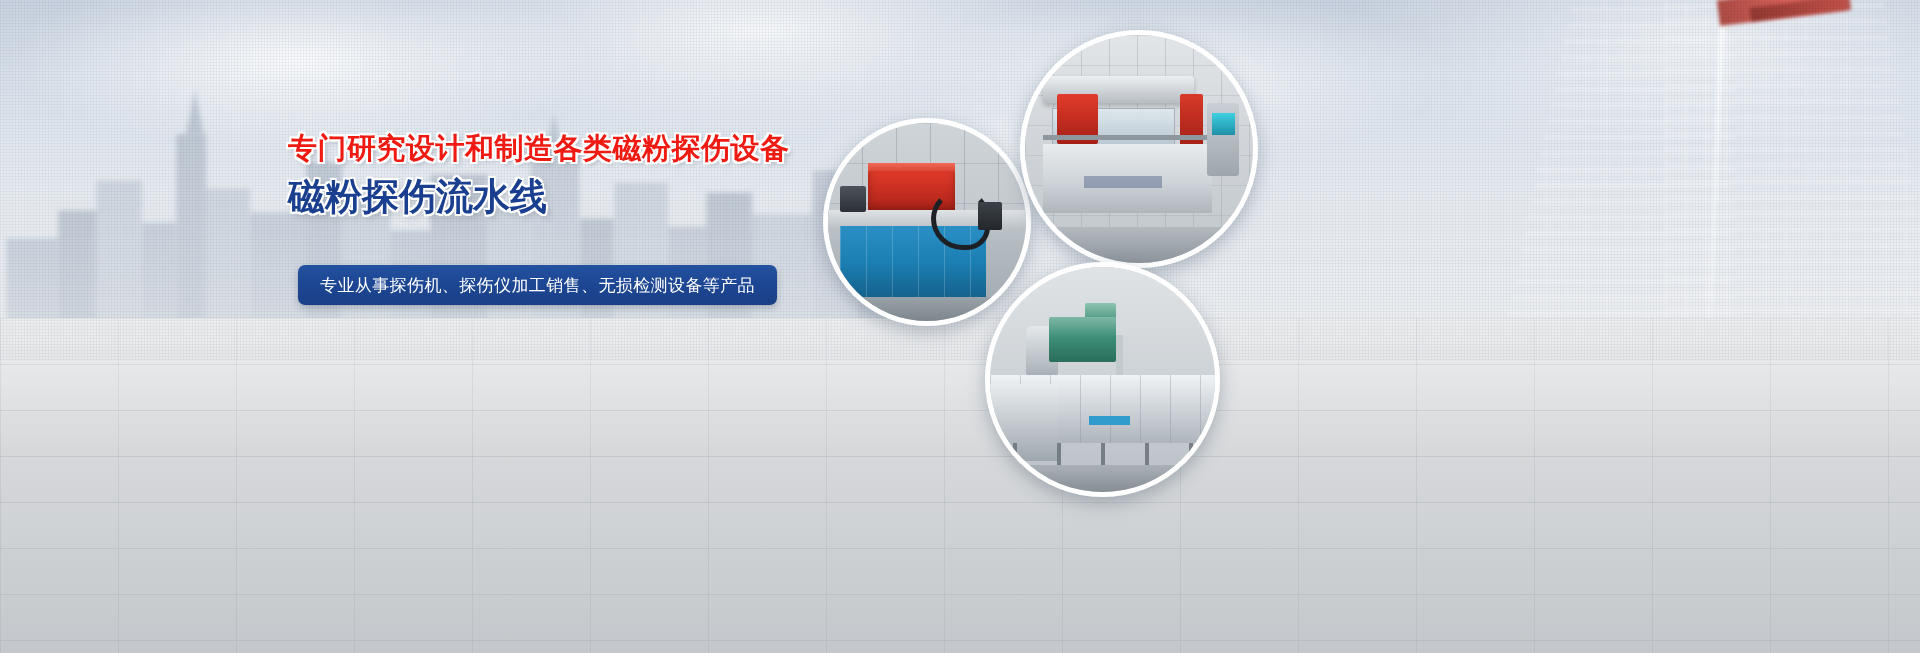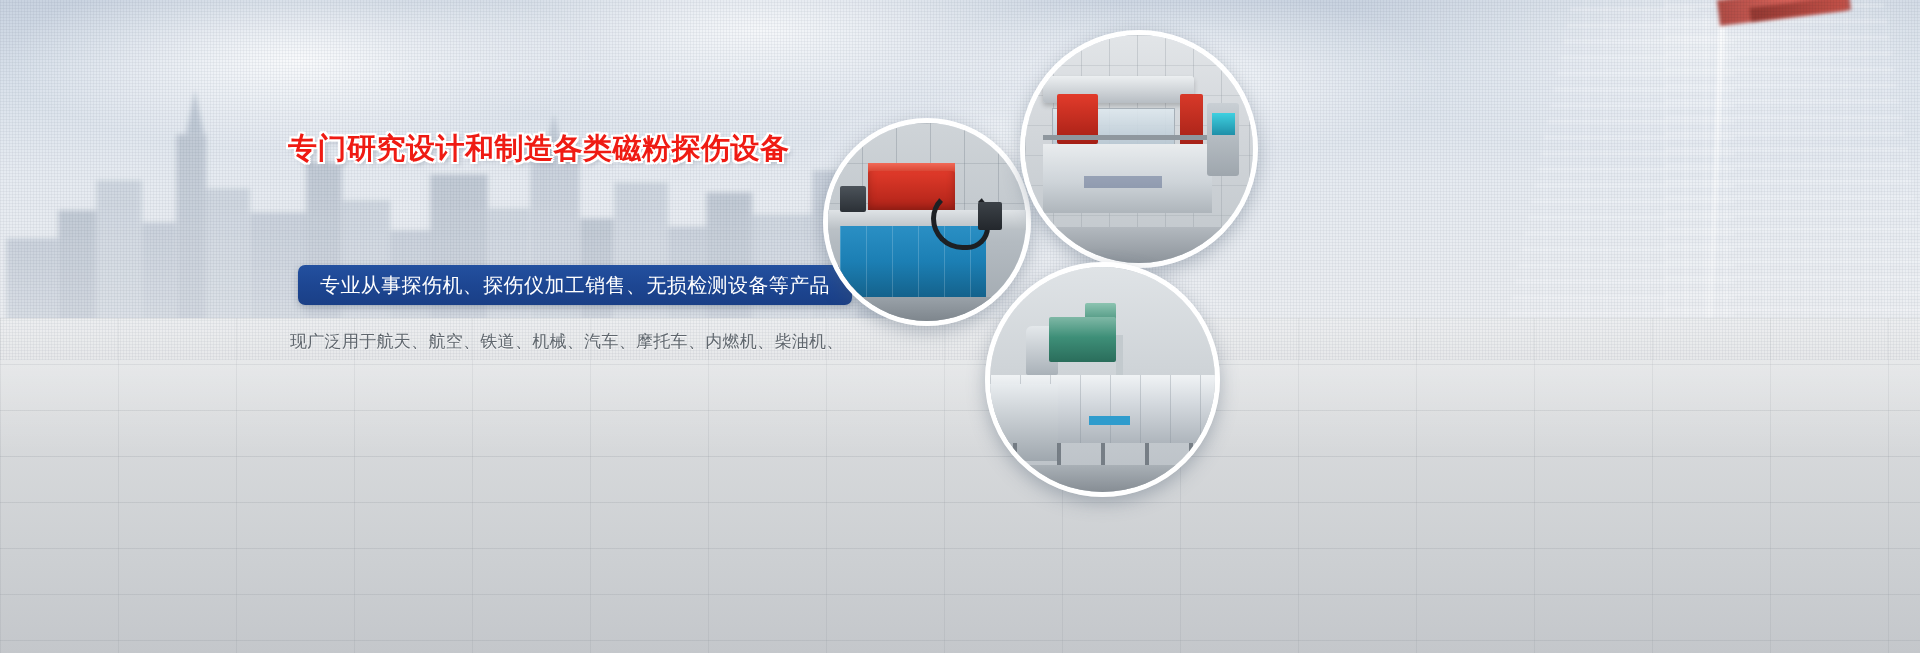--- a/index.html
+++ b/index.html
@@ -163,21 +163,21 @@
     position:absolute; left:298px; top:265px;
     height:40px;
     padding:0 22px;
     display:flex; align-items:center;
     background:linear-gradient(180deg,#23509f 0%, #1d4692 52%, #1a3f86 100%);
     border-radius:7px;
     box-shadow:0 3px 7px rgba(60,75,100,.30);
   }
   .pill-text {
     color:#ffffff;
-    font-size:20px;
+    font-size:17px;
     letter-spacing:.4px;
     white-space:nowrap;
   }
 
   .desc {
     position:absolute; left:290px;
     color:#5f666d;
     font-size:17px;
     letter-spacing:.3px;
     white-space:nowrap;
@@ -326,27 +326,27 @@
   <div class="floor-h"></div>
   <div class="floor-v"></div>
   <div class="floor-shade"></div>
   <div class="halftone"></div>
 
   <div class="text-col">
 
     <div class="headline-red">专门研究设计和制造各类磁粉探伤设备</div>
 
     <div class="title-row">
+      <span class="title-sub">磁粉探伤流水线</span>
     </div>
 
     <div class="pill">
       <span class="pill-text">专业从事探伤机、探伤仪加工销售、无损检测设备等产品</span>
     </div>
 
-    <div class="desc desc-1">现广泛用于航天、航空、铁道、机械、汽车、摩托车、内燃机、柴油机、</div>
   </div>
 
   <div class="circle photo-blur" id="circle-1">
     <div class="circle-inner">
       <div class="c1-wall"></div>
       <div class="c1-panelgrid"></div>
       <div class="c1-redtop"></div>
       <div class="c1-red"></div>
       <div class="c1-steel"></div>
       <div class="c1-blue"></div>

